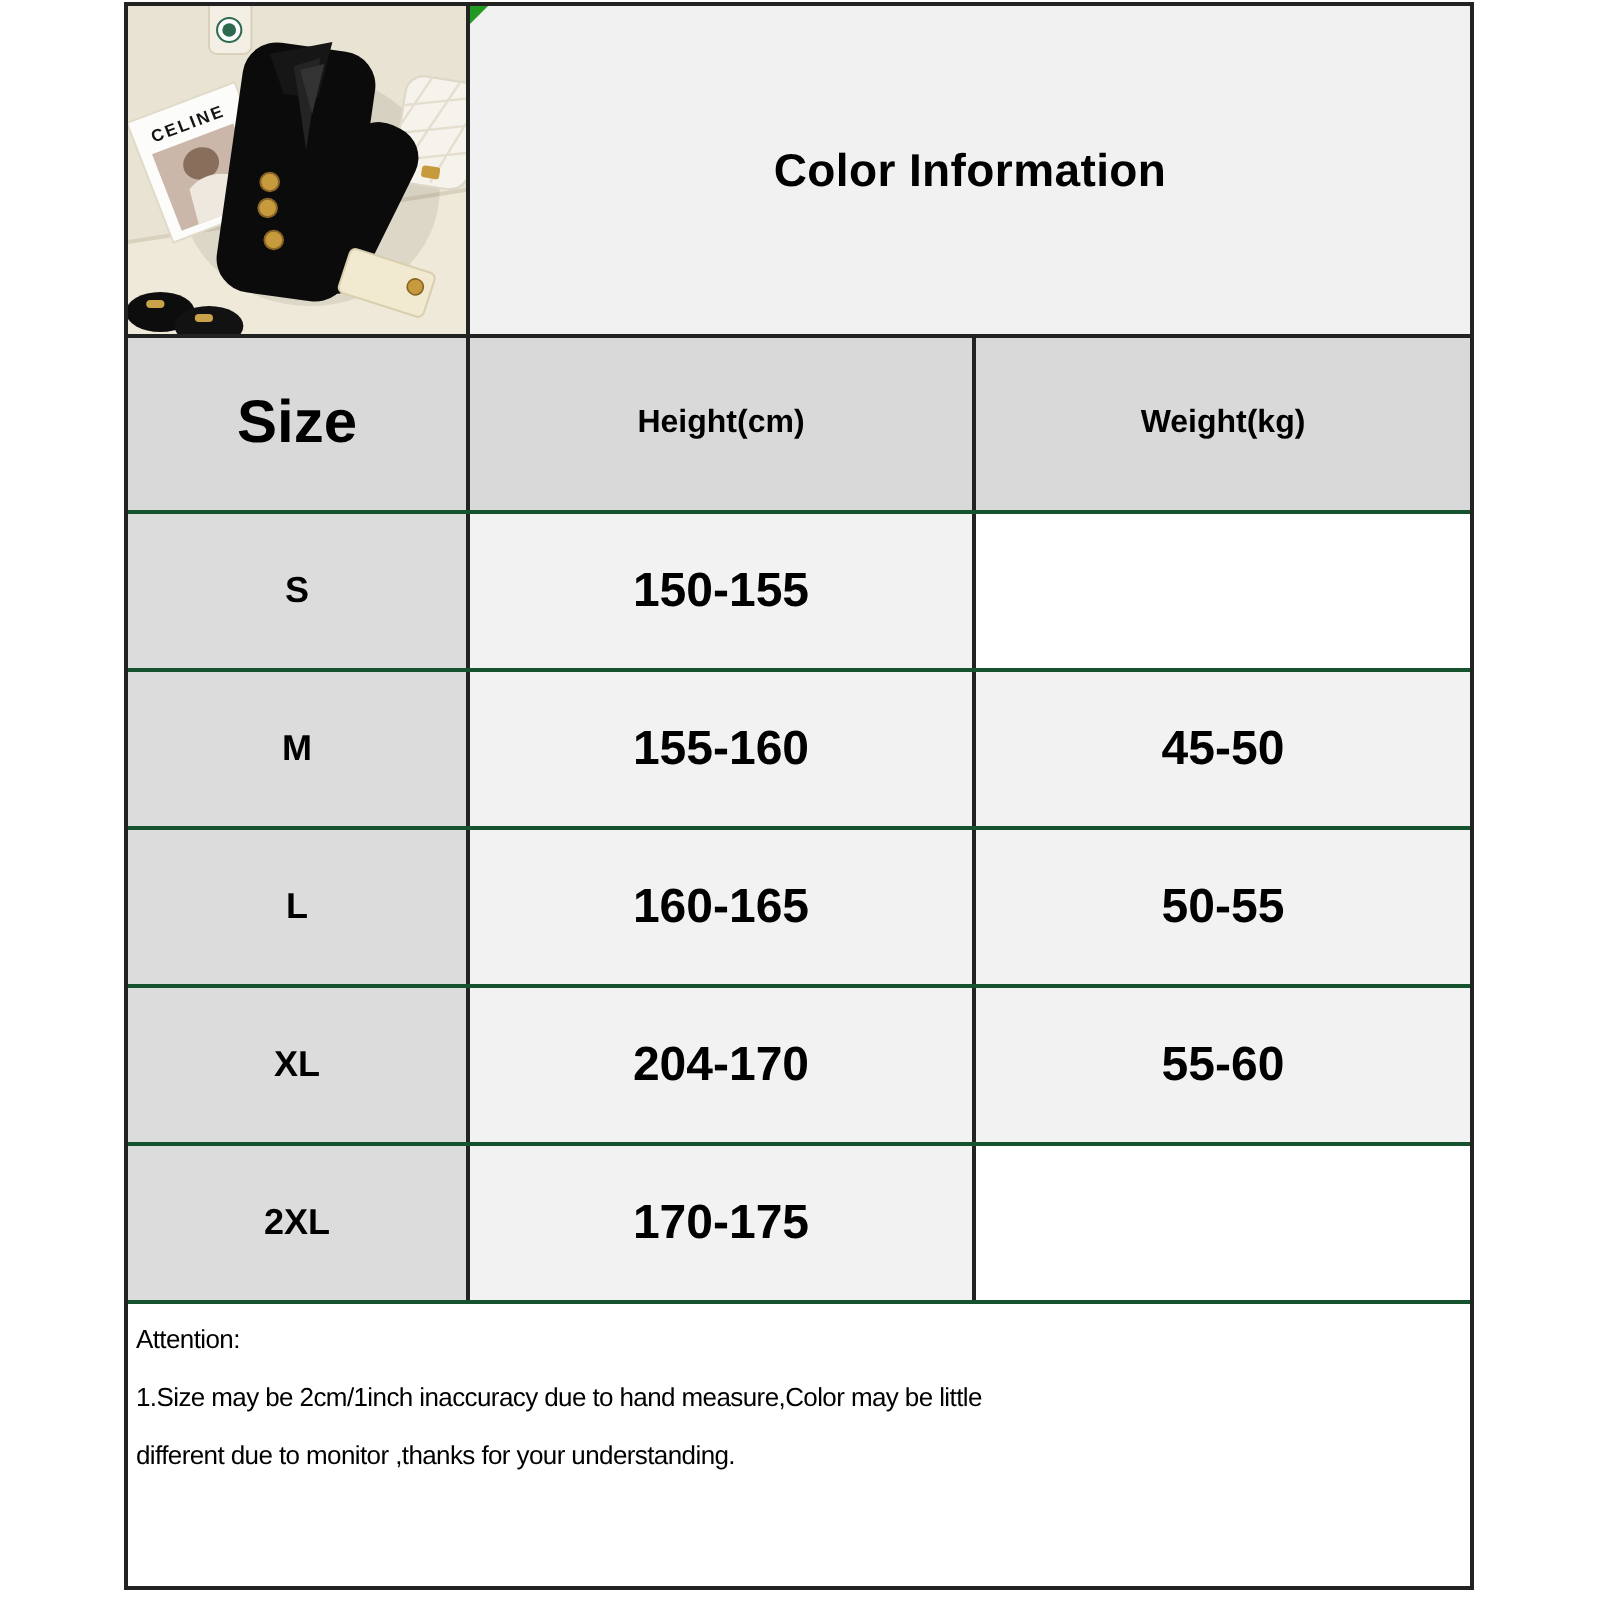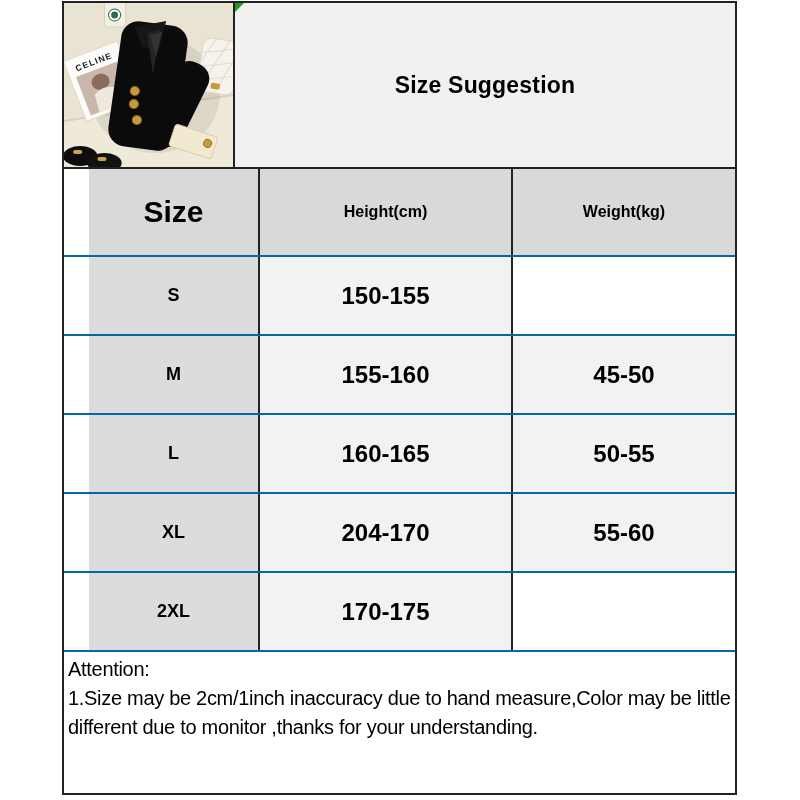--- a/index.html
+++ b/index.html
@@ -44,22 +44,21 @@
     position: absolute; top: 0; left: 0;
     width: 0; height: 0;
     border-top: 9px solid #229a22;
     border-right: 9px solid transparent;
   }
   
   .t-row {
     display: grid;
     grid-template-columns: 171px 253px 1fr;
     box-sizing: border-box;
-    border-bottom: 2px solid #0369a1;
-    padding-left: 25px;
+    border-bottom: 2px solid #14532d;
   }
   .t-row.head { height: 88px; }
   .t-row.data { height: 79px; }
   .cell {
     box-sizing: border-box;
     display: flex; align-items: center; justify-content: center;
     height: 100%;
     font-weight: bold;
   }
   .cell.c1, .cell.c2 { border-right: 2px solid #222222; }
@@ -70,21 +69,21 @@
   .data .c2, .data .c3 { background: #f2f2f2; font-size: 24px; }
   
   .attention {
     box-sizing: border-box;
     height: 139px;
     background: #ffffff;
     padding: 3px 0 0 4px;
     overflow: hidden;
   }
   .attention div {
-    font-size: 20px;
+    font-size: 13px;
     line-height: 29px;
     letter-spacing: -0.3px;
     white-space: nowrap;
   }
 </style>
 </head>
 <body>
 
 <div class="page">
   <div class="sheet">
@@ -137,21 +136,21 @@
             <circle cx="72" cy="117" r="4.6" fill="#c79a3e" stroke="#8a6525" stroke-width="1"></circle>
             <g transform="rotate(18 128 138)">
               <rect x="106" y="127" width="44" height="23" rx="3" fill="#f1e9d0" stroke="#d9cfae" stroke-width="1"></rect>
               <circle cx="142" cy="136" r="4" fill="#c79a3e" stroke="#8a6525" stroke-width="0.8"></circle>
             </g>
           </g>
         </svg>
       </div>
       <div class="banner-cell">
         <div class="green-corner"></div>
-        <div class="banner-title">Size Suggestion</div>
+        <div class="banner-title">Color Information</div>
       </div>
     </div>
 
     <div class="t-row head">
       <div class="cell c1">Size</div>
       <div class="cell c2">Height(cm)</div>
       <div class="cell c3">Weight(kg)</div>
     </div>
 
     <div class="t-row data">

